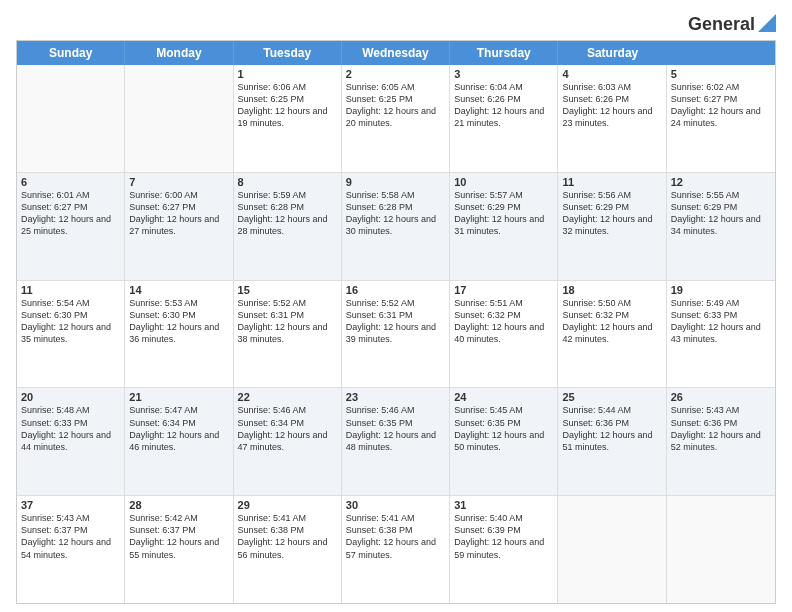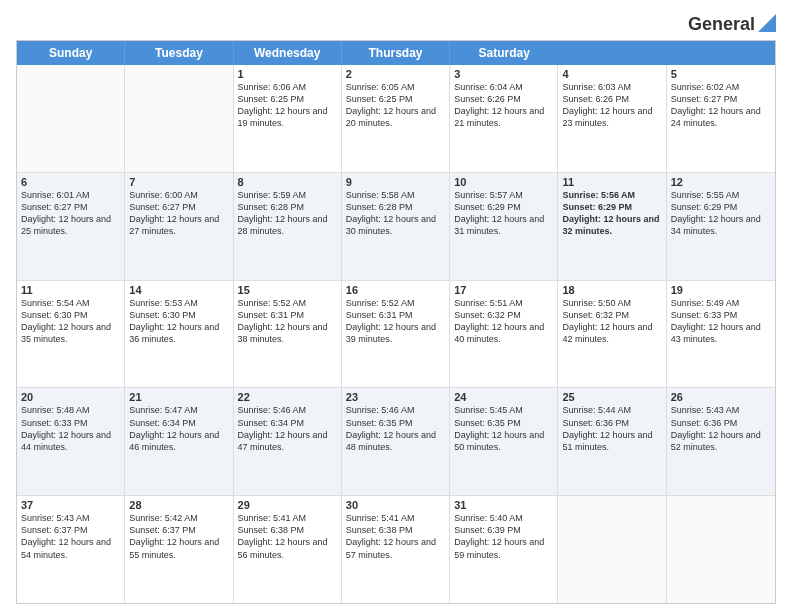--- a/index.html
+++ b/index.html
@@ -116,20 +116,21 @@
     </div>
     <div class="title-block">
       <div class="month-title"></div>
       <div class="subtitle"></div>
     </div>
   </div>
 
   <div class="calendar">
     <div class="cal-header" id="cal-header">
         <div class="cal-header-cell">Sunday</div>
+        <div class="cal-header-cell">Monday</div>
         <div class="cal-header-cell">Tuesday</div>
         <div class="cal-header-cell">Wednesday</div>
         <div class="cal-header-cell">Thursday</div>
         <div class="cal-header-cell">Saturday</div>
       </div>
     <div class="cal-body" id="cal-body">
         <div class="cal-row">
           <div class="cal-cell empty"></div>
           <div class="cal-cell empty"></div>
           <div class="cal-cell">
@@ -189,21 +190,21 @@
 Daylight: 12 hours and 30 minutes.</div>
           </div>
           <div class="cal-cell alt-row">
             <span class="day-num">10</span>
             <div class="cal-cell-text" style="white-space: pre-wrap;">Sunrise: 5:57 AM
 Sunset: 6:29 PM
 Daylight: 12 hours and 31 minutes.</div>
           </div>
           <div class="cal-cell alt-row">
             <span class="day-num">11</span>
-            <div class="cal-cell-text" style="white-space: pre-wrap; font-weight: bold;">Sunrise: 5:56 AM
+            <div class="cal-cell-text" style="white-space: pre-wrap;">Sunrise: 5:56 AM
 Sunset: 6:29 PM
 Daylight: 12 hours and 32 minutes.</div>
           </div>
           <div class="cal-cell alt-row">
             <span class="day-num">12</span>
             <div class="cal-cell-text" style="white-space: pre-wrap;">Sunrise: 5:55 AM
 Sunset: 6:29 PM
 Daylight: 12 hours and 34 minutes.</div>
           </div>
         </div>

